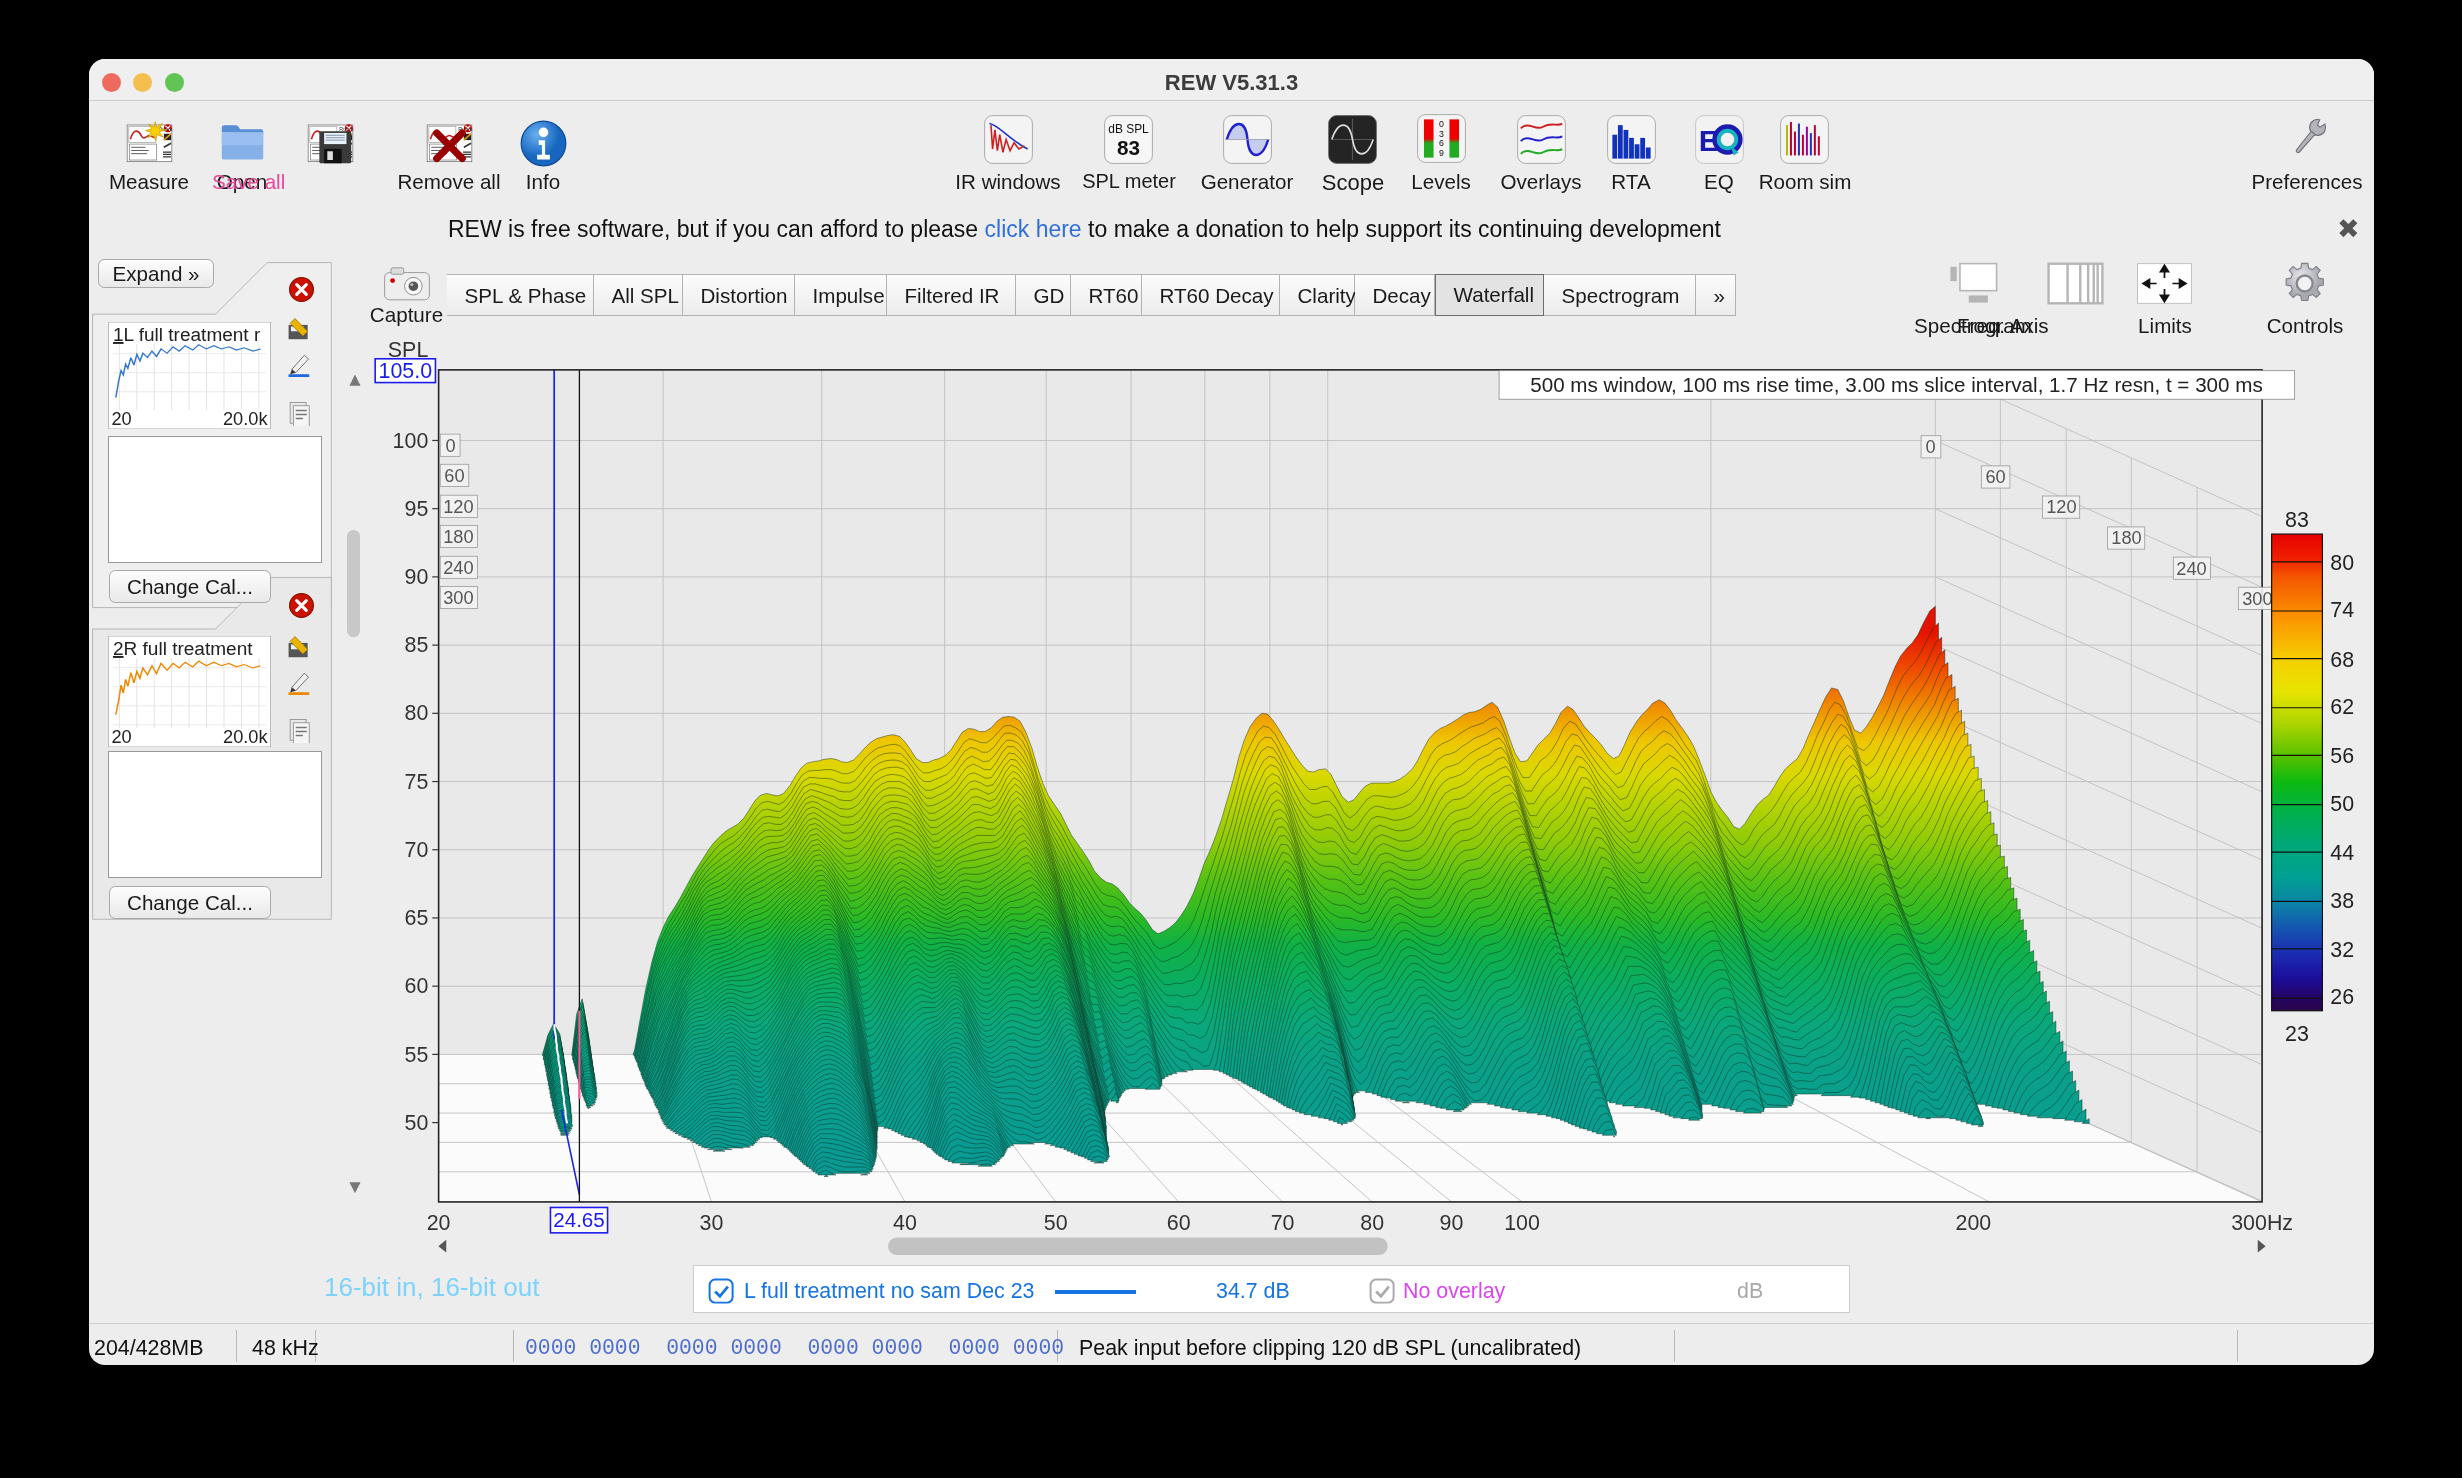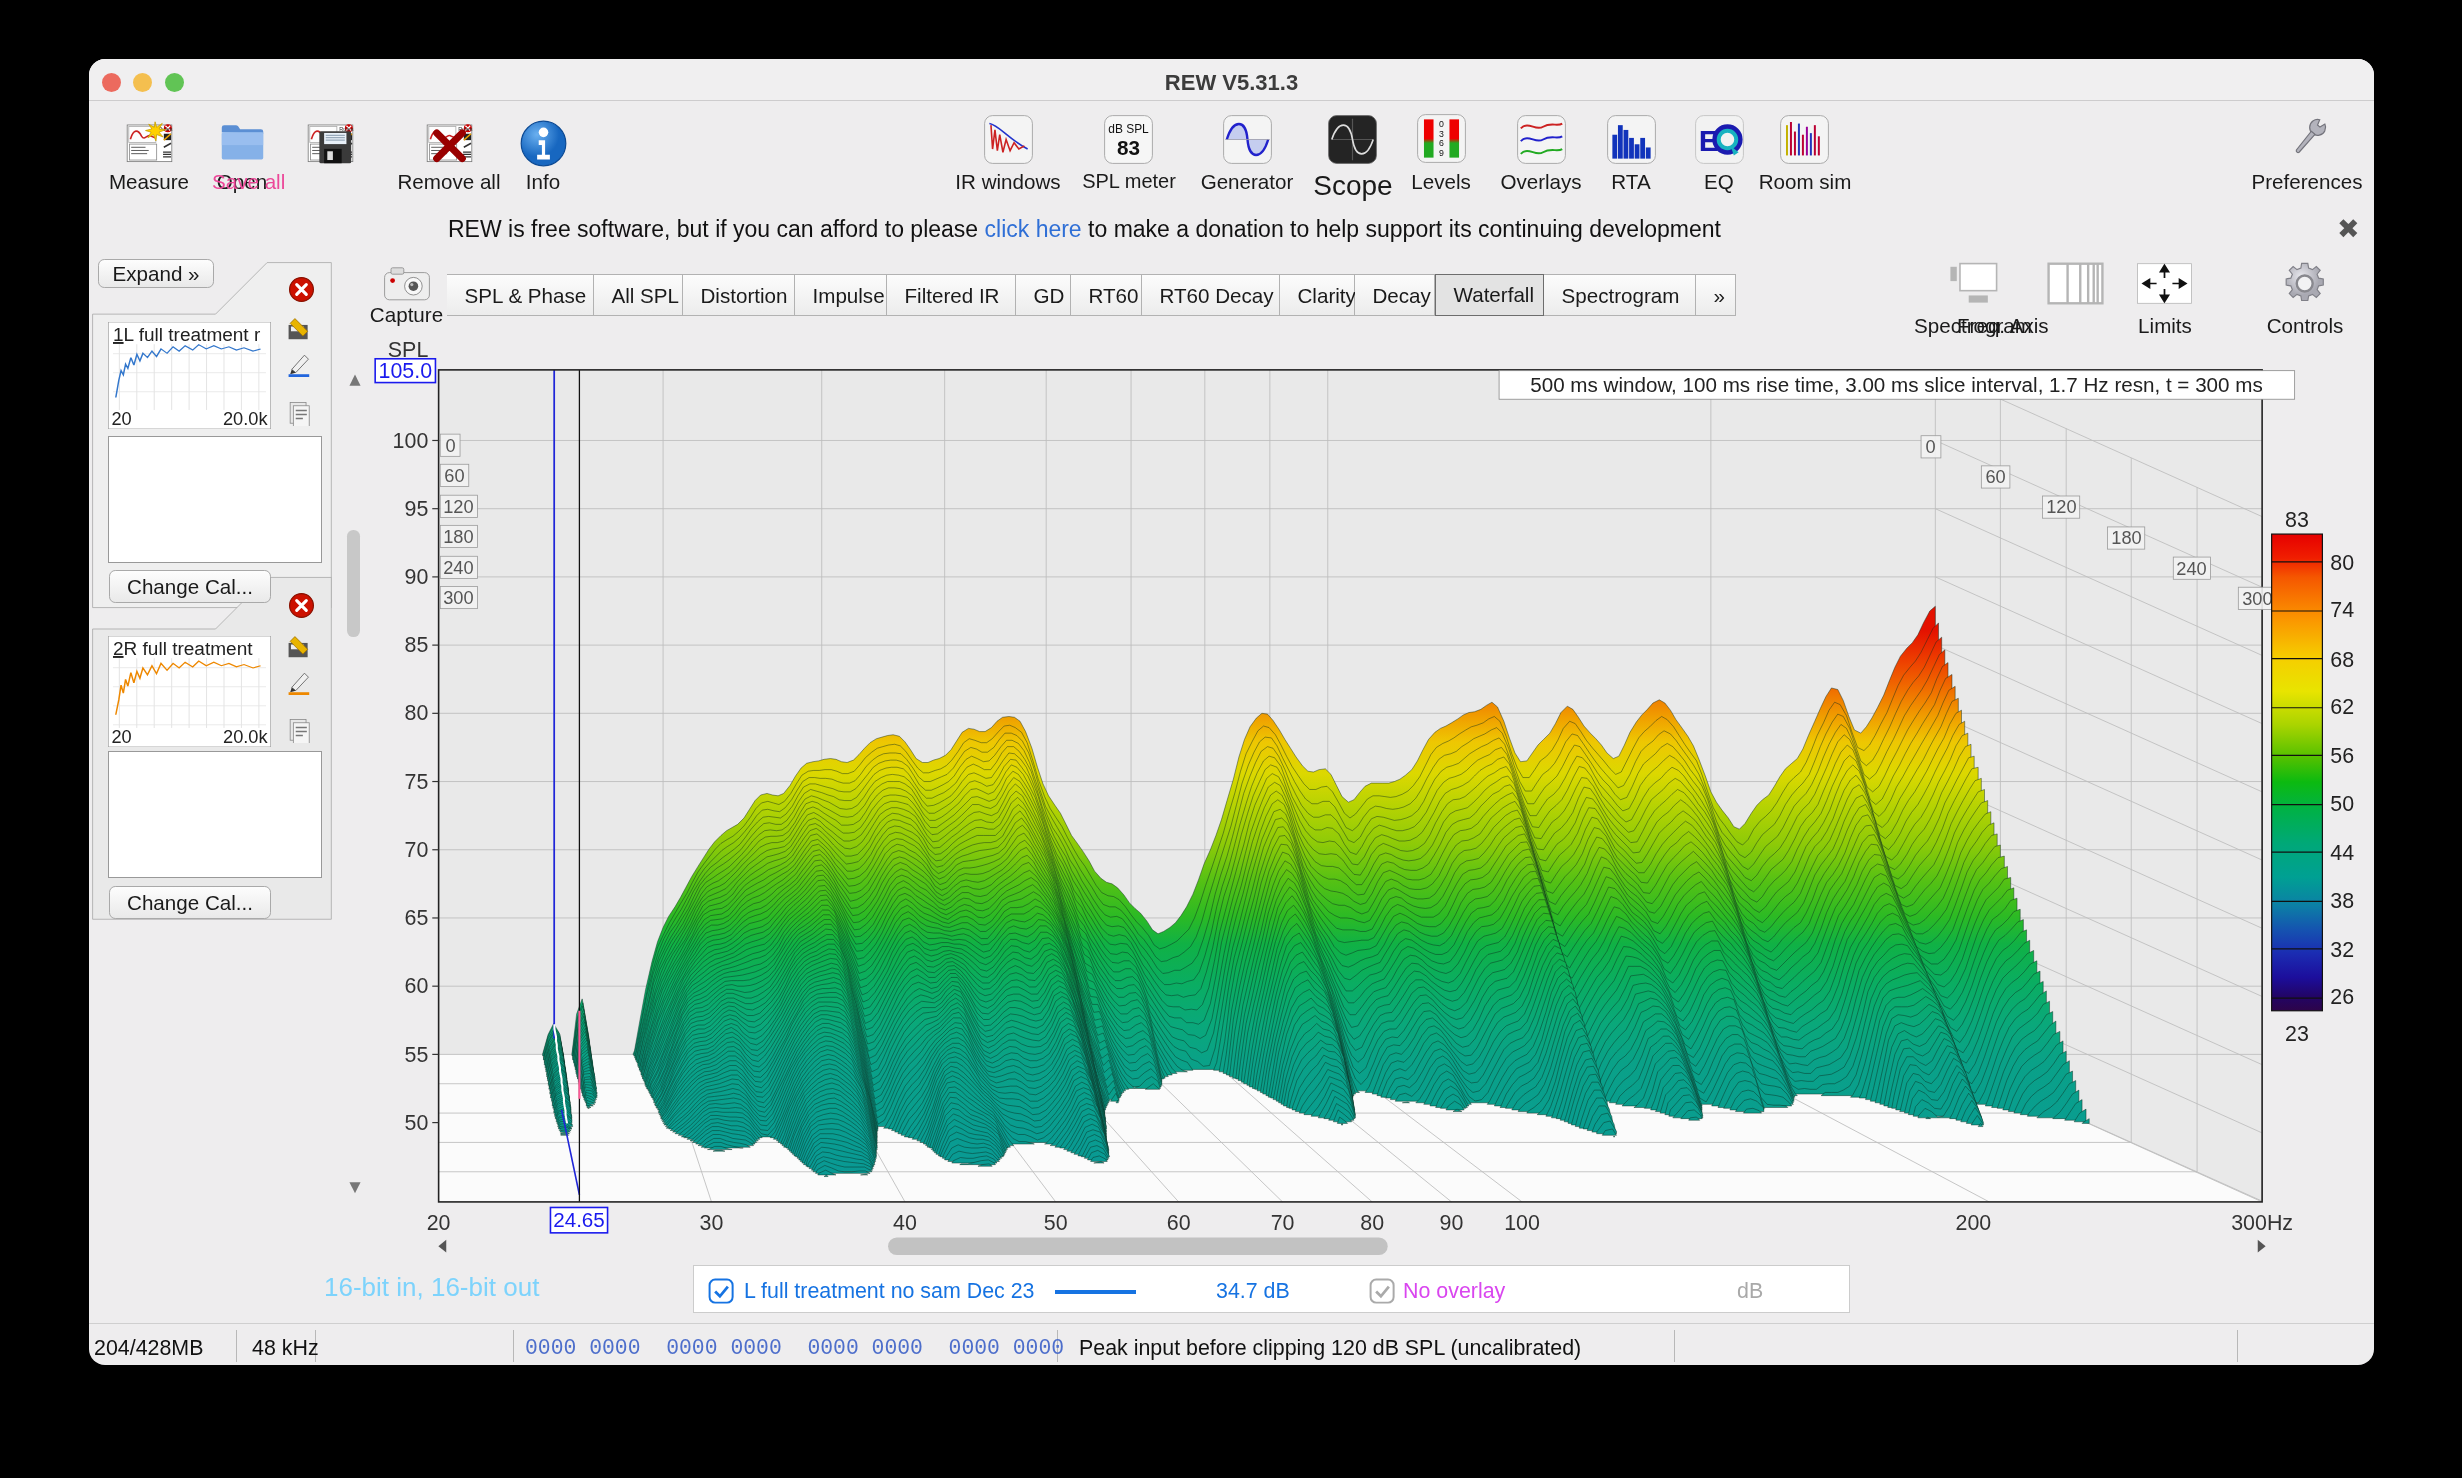--- a/index.html
+++ b/index.html
@@ -97,21 +97,21 @@
       <rect x="2" y="2" width="60" height="60" rx="10" fill="#f4f4f4" stroke="#999"></rect>
       <path d="M6 32 C14 6,30 6,32 32 C34 58,50 58,58 32" stroke="#2222cc" stroke-width="3" fill="#b9c3ee" fill-opacity="0.8"></path>
       <path d="M4 32 h56" stroke="#99a" stroke-width="1"></path>
     </svg></div>
 <div style="position:absolute;left:1128px;top:170px;width:238px;text-align:center;font-size:20.6px;color:#1a1a1a">Generator</div>
 <div style="position:absolute;left:1327px;top:114px;width:51px;height:51px"><svg width="51" height="51" viewBox="0 0 64 64">
       <rect x="2" y="2" width="60" height="60" rx="10" fill="#242424" stroke="#666"></rect>
       <path d="M32 6 v52 M6 32 h52" stroke="#555" stroke-width="1.5"></path>
       <path d="M6 32 C14 8,28 8,32 32 C36 56,50 56,58 32" stroke="#ddd" stroke-width="2" fill="none"></path>
     </svg></div>
-<div style="position:absolute;left:1234px;top:170px;width:238px;text-align:center;font-size:28px;color:#1a1a1a">Scope</div>
+<div style="position:absolute;left:1234px;top:170px;width:238px;text-align:center;font-size:22px;color:#1a1a1a">Scope</div>
 <div style="position:absolute;left:1416px;top:113px;width:51px;height:51px"><svg width="51" height="51" viewBox="0 0 64 64">
       <rect x="2" y="2" width="60" height="60" rx="10" fill="#f4f4f4" stroke="#999"></rect>
       <defs>
         <linearGradient id="lv" x1="0" y1="0" x2="0" y2="1">
           <stop offset="0" stop-color="#e00"></stop>
           <stop offset="0.5" stop-color="#e00"></stop>
           <stop offset="0.62" stop-color="#2a2"></stop>
           <stop offset="1" stop-color="#2a2"></stop>
         </linearGradient>
       </defs>

